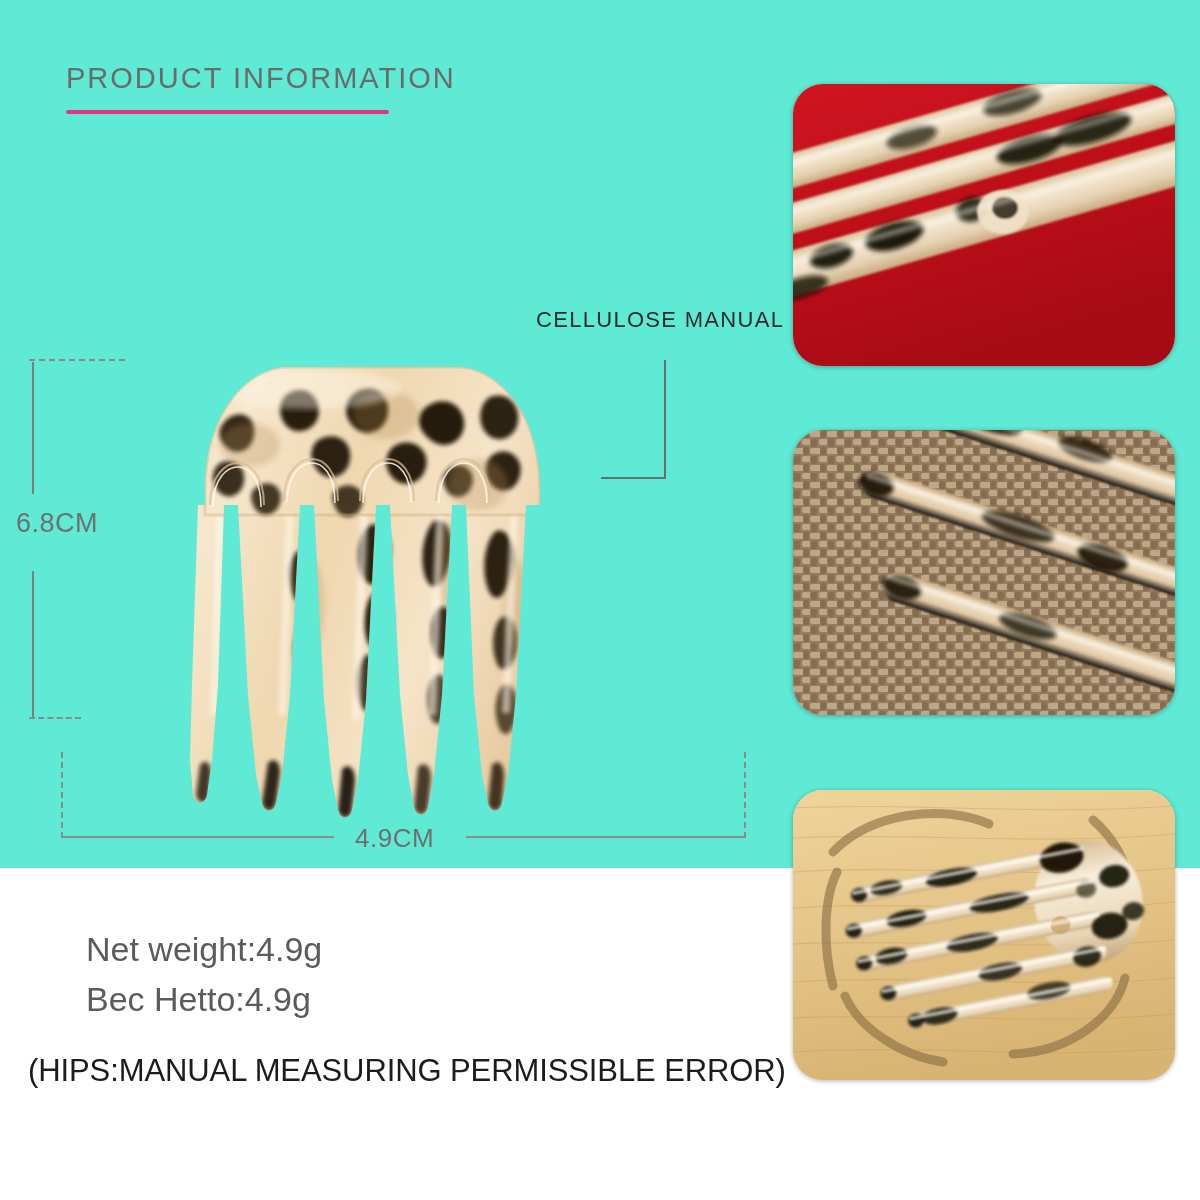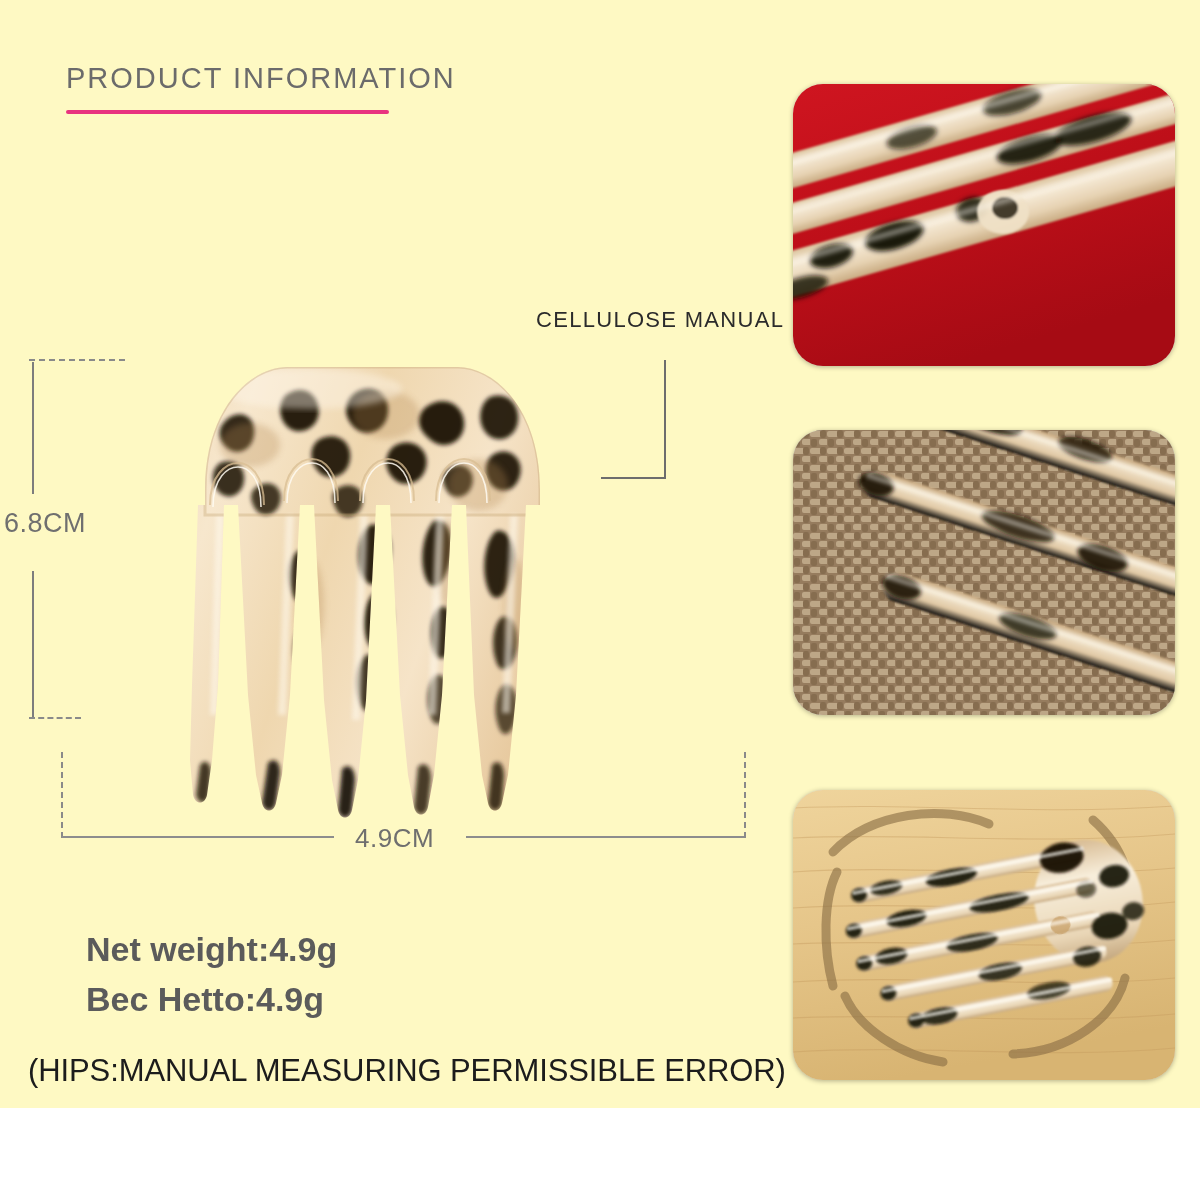--- a/index.html
+++ b/index.html
@@ -2,21 +2,21 @@
 <html><head>
 <meta charset="utf-8">
 <style>
   * { margin:0; padding:0; box-sizing:border-box; }
   html,body {
     width:1200px; height:1200px;
     background:#ffffff;
     font-family:"Liberation Sans", sans-serif;
     overflow:hidden;
   }
-  .page { position:relative; width:1200px; height:1108px; background:#fef9c3; }
+  .page { position:relative; width:1200px; height:868px; background:#5eead4; }
 
   
   .header-title {
     position:absolute; left:66px; top:62px;
     font-size:29px; letter-spacing:2.0px;
     color:#6b6b6b; font-weight:400; white-space:nowrap;
   }
   .header-rule {
     position:absolute; left:66px; top:110px;
     width:323px; height:4px; border-radius:2px;
@@ -45,21 +45,21 @@
     position:absolute; left:29px; top:717px; width:52px; height:0;
     border-top:2px dashed #8a8a8a;
   }
   .dim-v-line-a {
     position:absolute; left:32px; top:362px; width:2px; height:132px; background:#7d7d7d;
   }
   .dim-v-line-b {
     position:absolute; left:32px; top:571px; width:2px; height:147px; background:#7d7d7d;
   }
   .dim-v-label {
-    position:absolute; left:4px; top:508px;
+    position:absolute; left:16px; top:508px;
     font-size:27px; color:#6f6f6f; letter-spacing:0.5px; white-space:nowrap;
   }
 
   
   .dim-h-tick-left {
     position:absolute; left:61px; top:752px; height:86px; width:0;
     border-left:2px dashed #8a8a8a;
   }
   .dim-h-tick-right {
     position:absolute; left:744px; top:752px; height:86px; width:0;
@@ -72,21 +72,21 @@
     position:absolute; left:466px; top:836px; width:279px; height:2px; background:#8d8d8d;
   }
   .dim-h-label {
     position:absolute; left:347px; top:823px;
     font-size:26px; color:#6f6f6f; letter-spacing:0.5px; white-space:nowrap;margin-left:8px;
   }
 
   
   .spec-line {
     position:absolute; left:86px;
-    font-size:34px; color:#5b5b5b; font-weight:700; white-space:nowrap;
+    font-size:34px; color:#5b5b5b; font-weight:400; white-space:nowrap;
   }
   .spec-1 { top:930px; }
   .spec-2 { top:980px; }
   .footnote {
     position:absolute; left:28px; top:1053px;
     font-size:31px; color:#1c1c1c; font-weight:400;
     letter-spacing:-0.1px; white-space:nowrap;
   }
 
   

